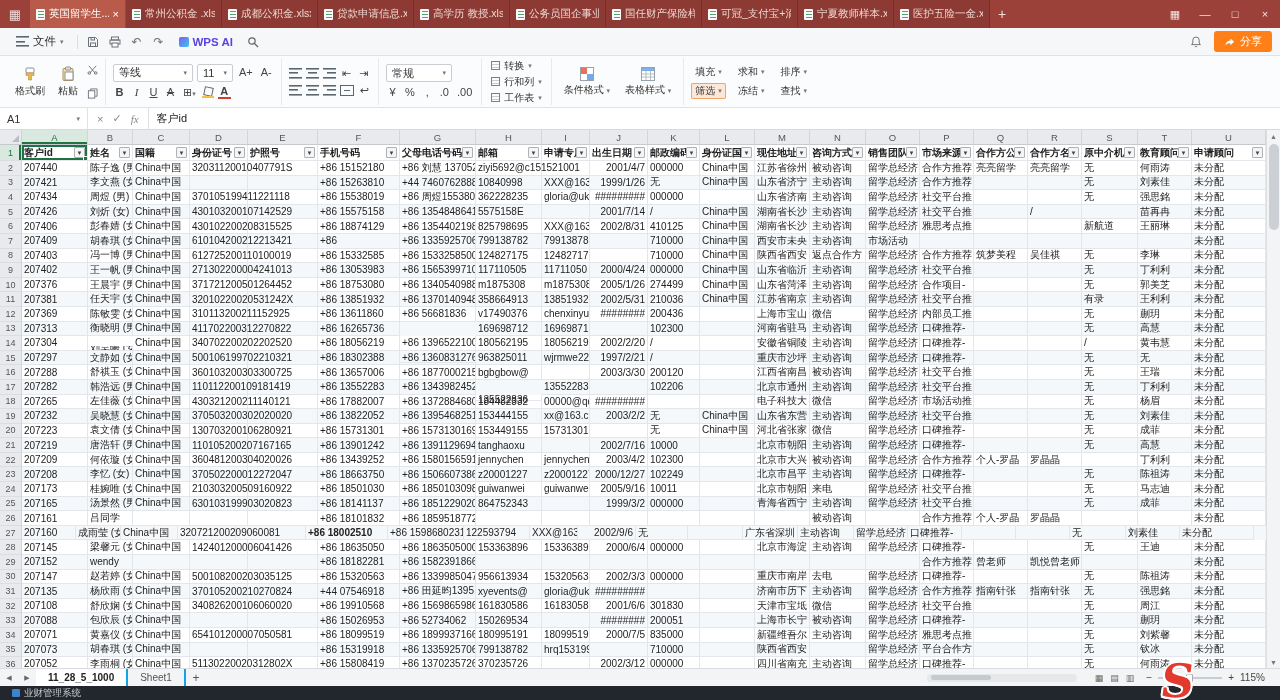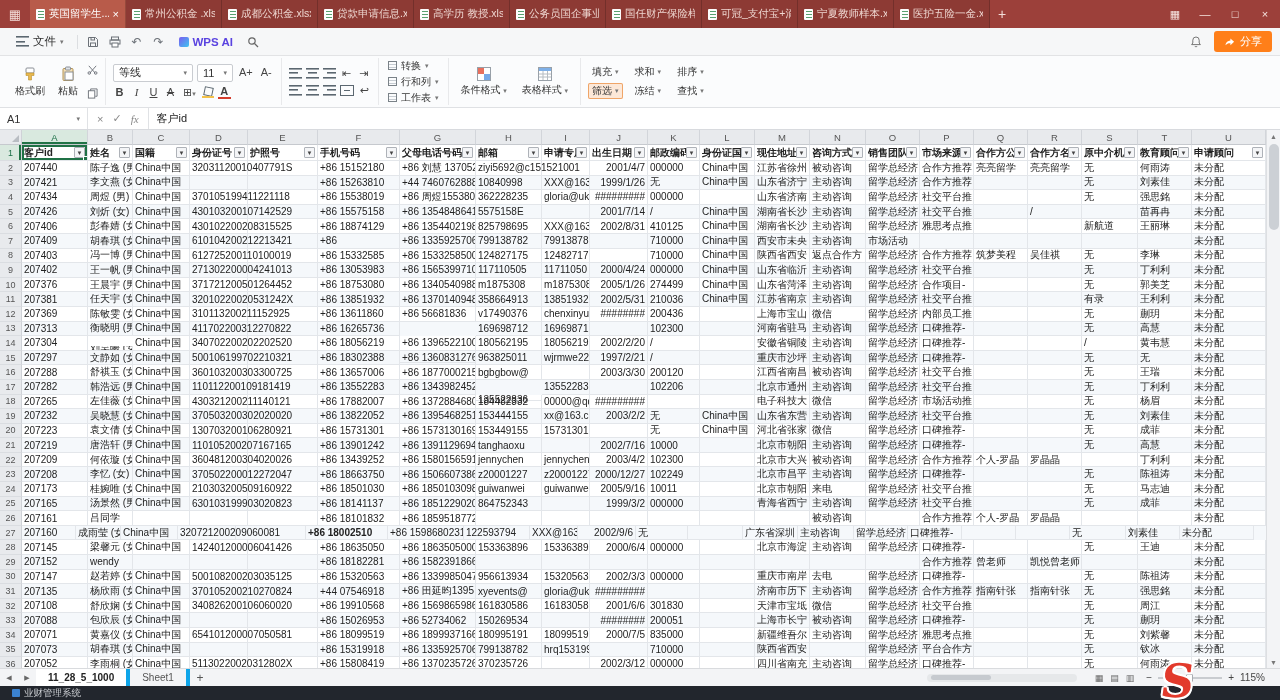--- a/index.html
+++ b/index.html
@@ -101,21 +101,21 @@
   .a1::after { content:''; position:absolute; right:-2px; bottom:-2px; width:4px; height:4px; background:#1f7145; border:1px solid #fff; }
   .vsb { position:absolute; top:0; right:0; bottom:0; width:14px; background:#f3f4f6; border-left:1px solid #dddfe2; display:flex; flex-direction:column; align-items:center; }
   .vsb-arrow { height:12px; font-size:7px; color:#777; display:flex; align-items:center; }
   .vsb-thumb { width:10px; height:86px; background:#ccd0d5; border-radius:5px; margin-top:2px; }
   .vsb-bottom { margin-top:auto; }
 
   
   .sheetbar { height:18px; background:#f3f4f6; border-top:1px solid #d9dbde; display:flex; align-items:stretch; font-size:10px; color:#555; flex:0 0 auto; }
   .snav { width:18px; display:flex; align-items:center; justify-content:center; font-size:7px; color:#666; }
   .stabs { display:flex; }
-  .stab { padding:0 12px; display:flex; align-items:center; border-right:4px solid #0ea5e9; white-space:nowrap; }
+  .stab { padding:0 12px; display:flex; align-items:center; border-right:2px solid #0ea5e9; white-space:nowrap; }
   .stab.active { background:#fff; color:#222; font-weight:bold; }
   .sadd { width:20px; display:flex; align-items:center; justify-content:center; font-size:12px; color:#555; }
   .sb-spacer { flex:1; }
   .hscroll { width:150px; align-self:center; height:8px; background:#e6e8ea; border-radius:4px; margin:0 10px; position:relative; }
   .hscroll-thumb { position:absolute; left:4px; top:1.5px; width:60px; height:5px; background:#c6cacf; border-radius:3px; }
   .view-icons { display:flex; gap:7px; align-items:center; padding:0 8px; font-size:9px; color:#666; }
   .zoom { display:flex; align-items:center; gap:6px; padding:0 10px 0 4px; color:#444; }
   .zoom-track { width:64px; height:2px; background:#c9ccd0; position:relative; }
   .zoom-thumb { position:absolute; left:28px; top:-3px; width:7px; height:8px; background:#fff; border:1px solid #a8abb0; border-radius:1px; }
   .zoom-val { font-size:10px; min-width:30px; }
@@ -308,20 +308,37 @@
         <div class="trow">
           <span class="ic-al"></span>
           <span class="ic-al c"></span>
           <span class="ic-al r"></span>
           <span class="ic-merge"></span>
           <span class="tico">↩</span>
         </div>
       </div>
     </div>
 
+    <div class="tgroup">
+      <div class="fcol">
+        <div class="trow">
+          <div class="combo" style="min-width:66px;">
+              <span>常规</span>
+              <span class="dd">▾</span>
+            </div>
+        </div>
+        <div class="trow">
+          <span class="tico">¥</span>
+          <span class="tico">%</span>
+          <span class="tico">,</span>
+          <span class="tico">.0</span>
+          <span class="tico">.00</span>
+        </div>
+      </div>
+    </div>
 
     <div class="tgroup">
       <div class="stackcol">
         <div class="srow">
             <span class="sqico"></span>
             <span>转换</span>
             <span class="dd">▾</span>
           </div>
         <div class="srow">
             <span class="sqico"></span>

